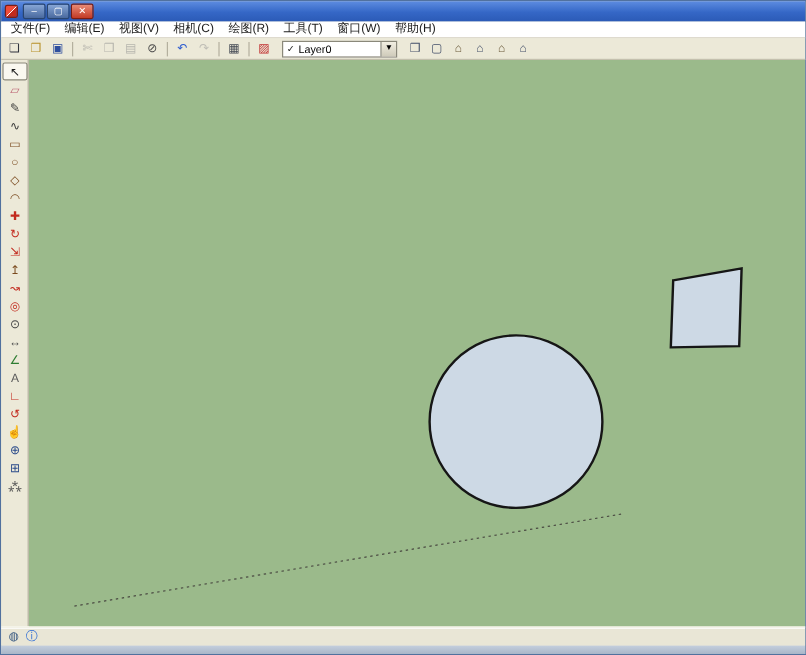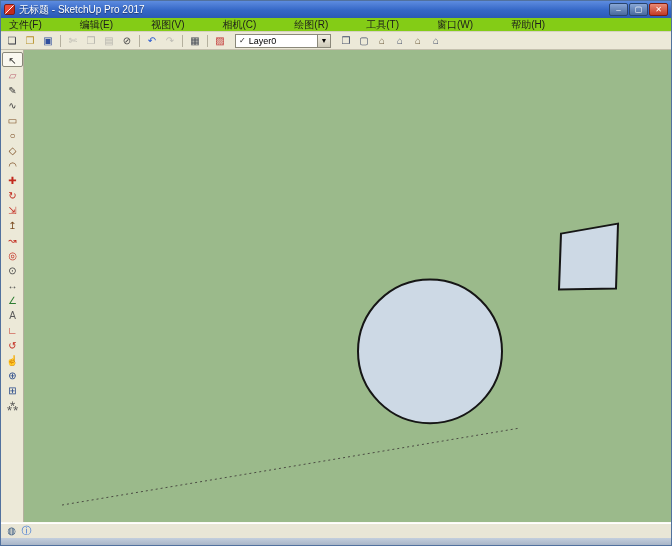--- a/index.html
+++ b/index.html
@@ -17,21 +17,21 @@
   .title-text { flex:1; color:#fff; font-size:10px; line-height:17px; white-space:nowrap;
                 overflow:hidden; text-shadow:0 1px 1px rgba(0,0,0,.45); }
   .caption-buttons { display:flex; gap:1px; }
   .cap-btn { width:19px; height:13px; font-size:8px; line-height:11px; text-align:center;
              color:#fff; background:linear-gradient(#87a6d6,#49699e); border:1px solid #29456f;
              border-radius:2px; cursor:default; }
   .cap-btn.close { background:linear-gradient(#ea8a75,#c23a25); border-color:#7c1d10; }
 
   
   .menubar { height:14px; flex:0 0 14px; display:flex; align-items:center;
-             background:#84cc16; border-bottom:1px solid #d6d2c2; font-size:10px; padding-left:2px;gap:26px; }
+             background:#ffffff; border-bottom:1px solid #d6d2c2; font-size:10px; padding-left:2px; }
   .menu-item { padding:0 6px; line-height:14px; white-space:nowrap; color:#1c1c1c; }
 
   
   .toolbar { height:18px; flex:0 0 18px; display:flex; align-items:center;
              background:#ece9d8; border-bottom:1px solid #c4c0ae; padding-left:2px; }
   .tb-group { display:flex; align-items:center; }
   .tb-btn { width:18px; height:15px; text-align:center; font-size:10px; line-height:14px;
             border:1px solid transparent; border-radius:2px; }
   .tb-btn.disabled { opacity:.55; }
   .tb-sep { width:1px; height:12px; background:#b4b09e; margin:0 3px; }
@@ -63,21 +63,20 @@
 
   .frame-bottom { height:7px; flex:0 0 7px; background:linear-gradient(#c3cedd,#a9b6c8); }
 </style>
 </head>
 <body>
 
 <div class="window">
 
   <div class="titlebar">
     <div class="app-icon"></div>
-    <div class="title-text">无标题 - SketchUp Pro 2017</div>
     <div class="caption-buttons">
       <div class="cap-btn">–</div>
       <div class="cap-btn">▢</div>
       <div class="cap-btn close">✕</div>
     </div>
   </div>
 
   <div class="menubar" id="menubar">
       <div class="menu-item">文件(F)</div>
       <div class="menu-item">编辑(E)</div>

